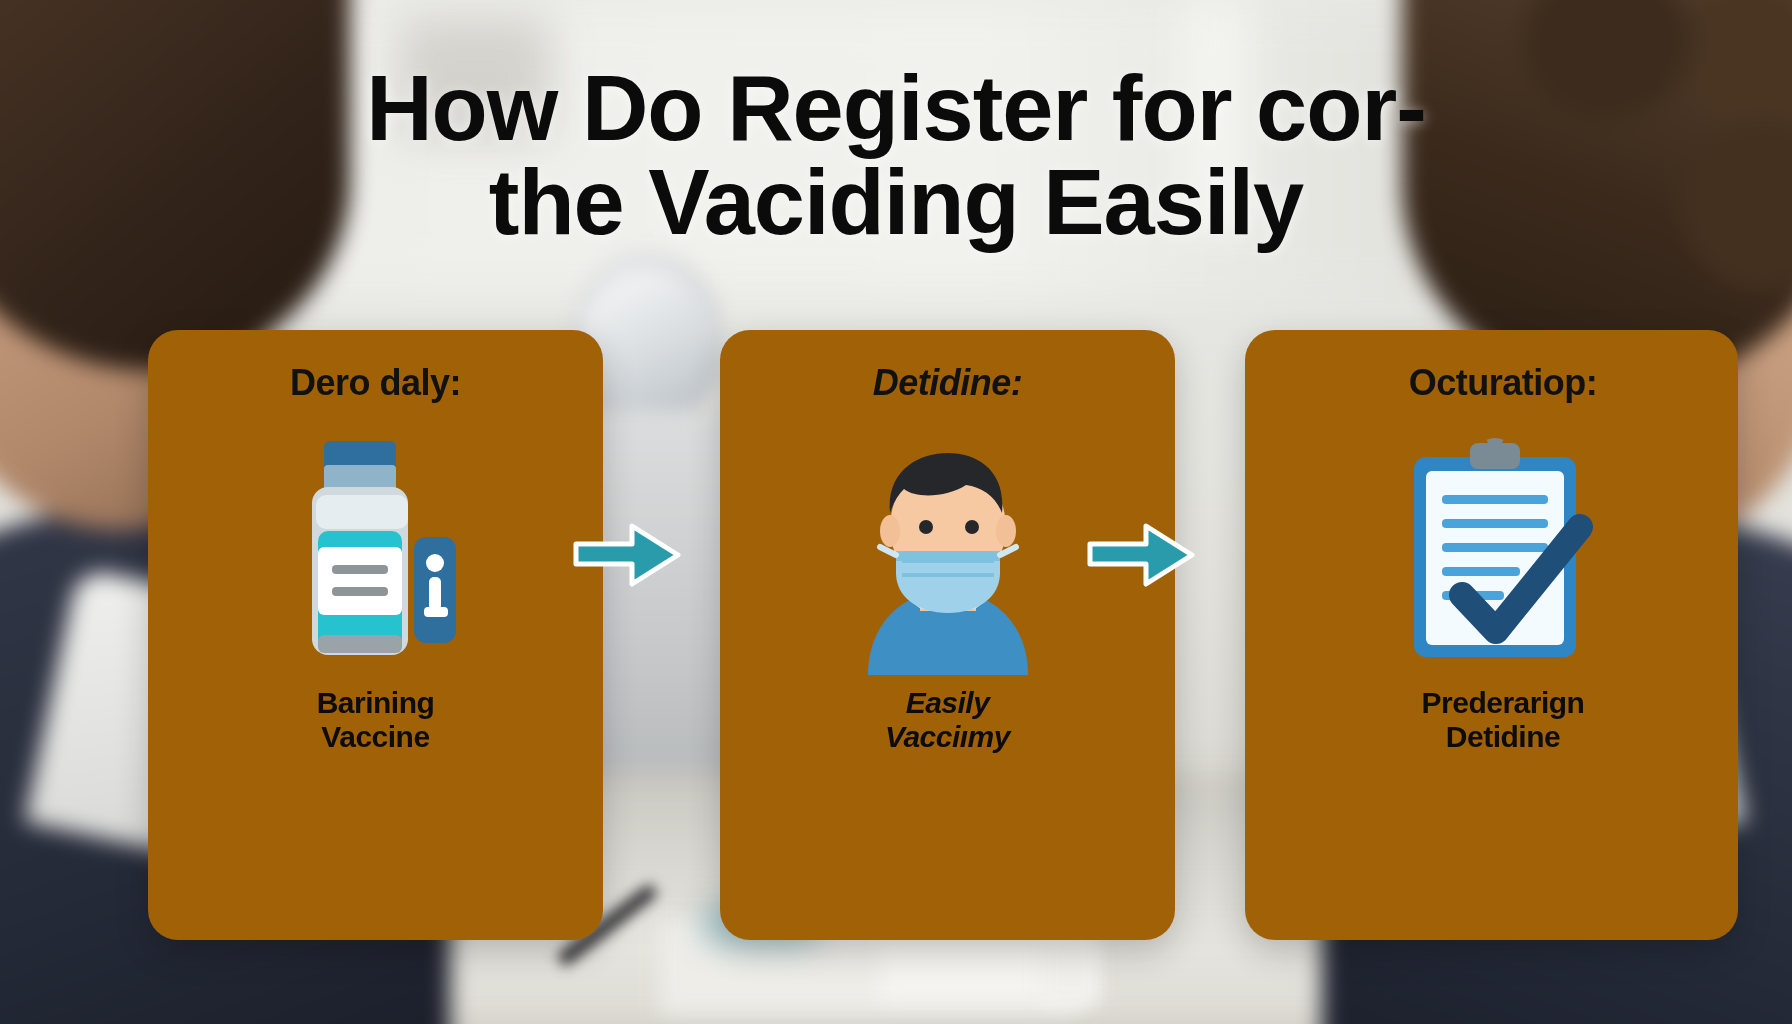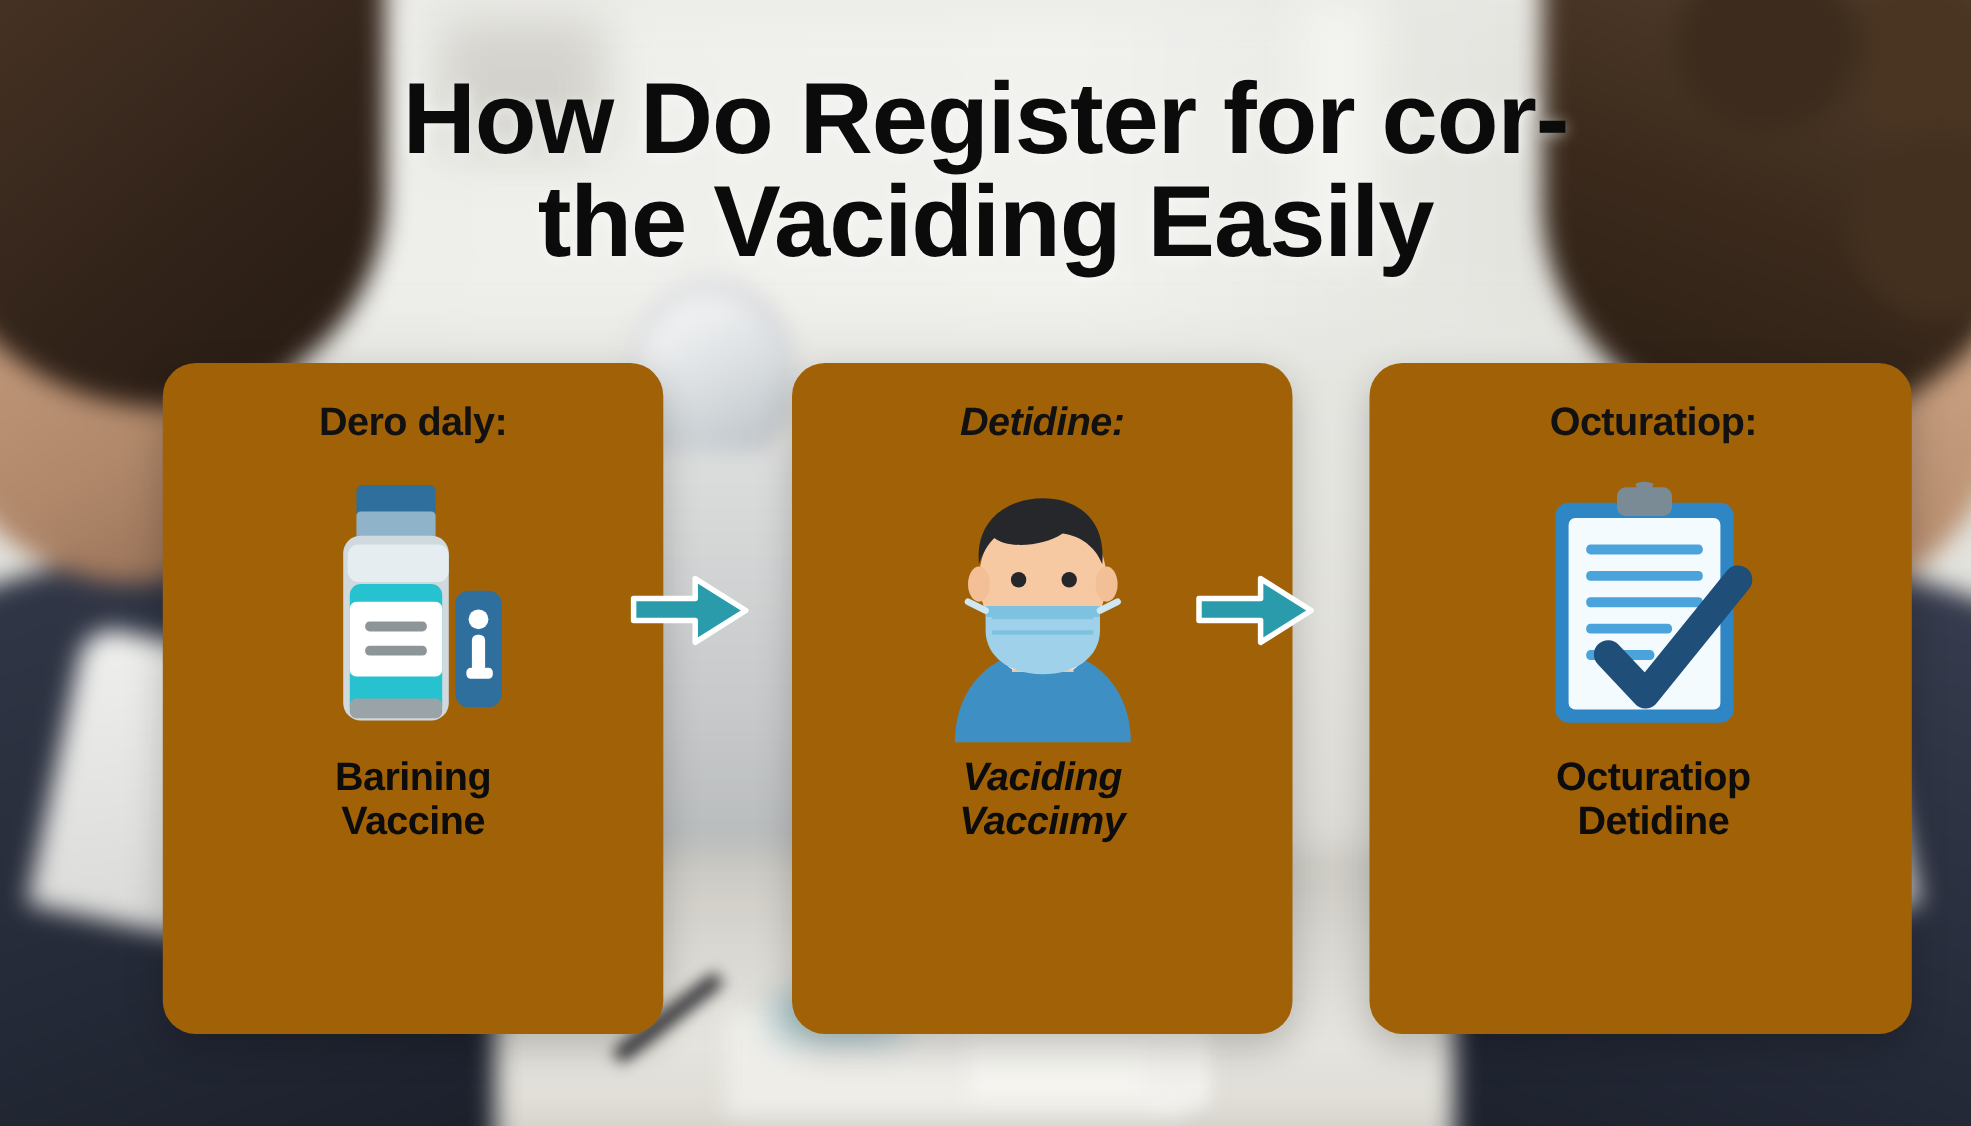--- a/index.html
+++ b/index.html
@@ -150,21 +150,21 @@
   .card.c1{left:148px;}
   .card.c2{left:720px;font-style:italic;}
   .card.c3{left:1245px;width:470px;padding-left:23px;}
   .card-head{
     margin-top:32px;font-size:36px;font-weight:bold;color:#111;letter-spacing:-.5px;
   }
   .icon-wrap{
     margin-top:26px;height:250px;display:flex;align-items:center;justify-content:center;
   }
   .card-caption{
-    margin-top:6px;font-size:36px;font-weight:bold;color:#0c0c0c;
+    margin-top:6px;font-size:30px;font-weight:bold;color:#0c0c0c;
     text-align:center;line-height:1.12;letter-spacing:-.5px;
   }
 
   
   .arrow{position:absolute;top:520px;width:110px;height:70px;}
   .arrow.a1{left:572px;}
   .arrow.a2{left:1086px;}
 </style>
 </head>
 <body>
@@ -255,21 +255,21 @@
           <path d="M62 78c-4-42 28-60 58-60s58 18 54 60c-6-16-20-26-36-28-18 12-50 14-62 4-6 6-11 14-14 24z" fill="#26272b"></path>
           <circle cx="98" cy="92" r="7" fill="#26272b"></circle>
           <circle cx="144" cy="92" r="7" fill="#26272b"></circle>
           <path d="M68 116h104v22c0 24-22 40-52 40s-52-16-52-40z" fill="#9fd2ea"></path>
           <path d="M68 116h104v10H68z" fill="#7fc2e0"></path>
           <path d="M74 126h92M74 140h92" stroke="#7fc2e0" stroke-width="4" fill="none"></path>
           <path d="M68 120l-16-8M172 120l16-8" stroke="#cfe7f3" stroke-width="6" fill="none" stroke-linecap="round"></path>
         </svg>
       </div>
       <div class="card-caption">
-        <span>Vaciding</span><br>
+        <span>Easily</span><br>
         <span>Vacciımy</span>
       </div>
     </div>
 
     <div class="card c3">
       <div class="card-head">Octuratiop:</div>
       <div class="icon-wrap">
         <svg width="230" height="240" viewBox="0 0 230 240">
           <rect x="26" y="22" width="162" height="200" rx="12" fill="#2f86c5"></rect>
           <rect x="38" y="36" width="138" height="174" rx="6" fill="#f4fbff"></rect>
@@ -279,21 +279,21 @@
             <rect x="54" y="60" width="106" height="9" rx="4"></rect>
             <rect x="54" y="84" width="106" height="9" rx="4"></rect>
             <rect x="54" y="108" width="106" height="9" rx="4"></rect>
             <rect x="54" y="132" width="78" height="9" rx="4"></rect>
             <rect x="54" y="156" width="62" height="9" rx="4"></rect>
           </g>
           <path d="M74 160l34 36 84-104" stroke="#1f4e79" stroke-width="26" fill="none" stroke-linecap="round" stroke-linejoin="round"></path>
         </svg>
       </div>
       <div class="card-caption">
-        <span>Octuratiop</span><br>
+        <span>Prederarign</span><br>
         <span>Detidine</span>
       </div>
     </div>
   </div>
 
   <div class="arrow a1">
     <svg width="110" height="70" viewBox="0 0 110 70">
       <path d="M4 24h56V6l46 29-46 29V44H4z" fill="#2a9bab" stroke="#ffffff" stroke-width="5" stroke-linejoin="round"></path>
     </svg>
   </div>

